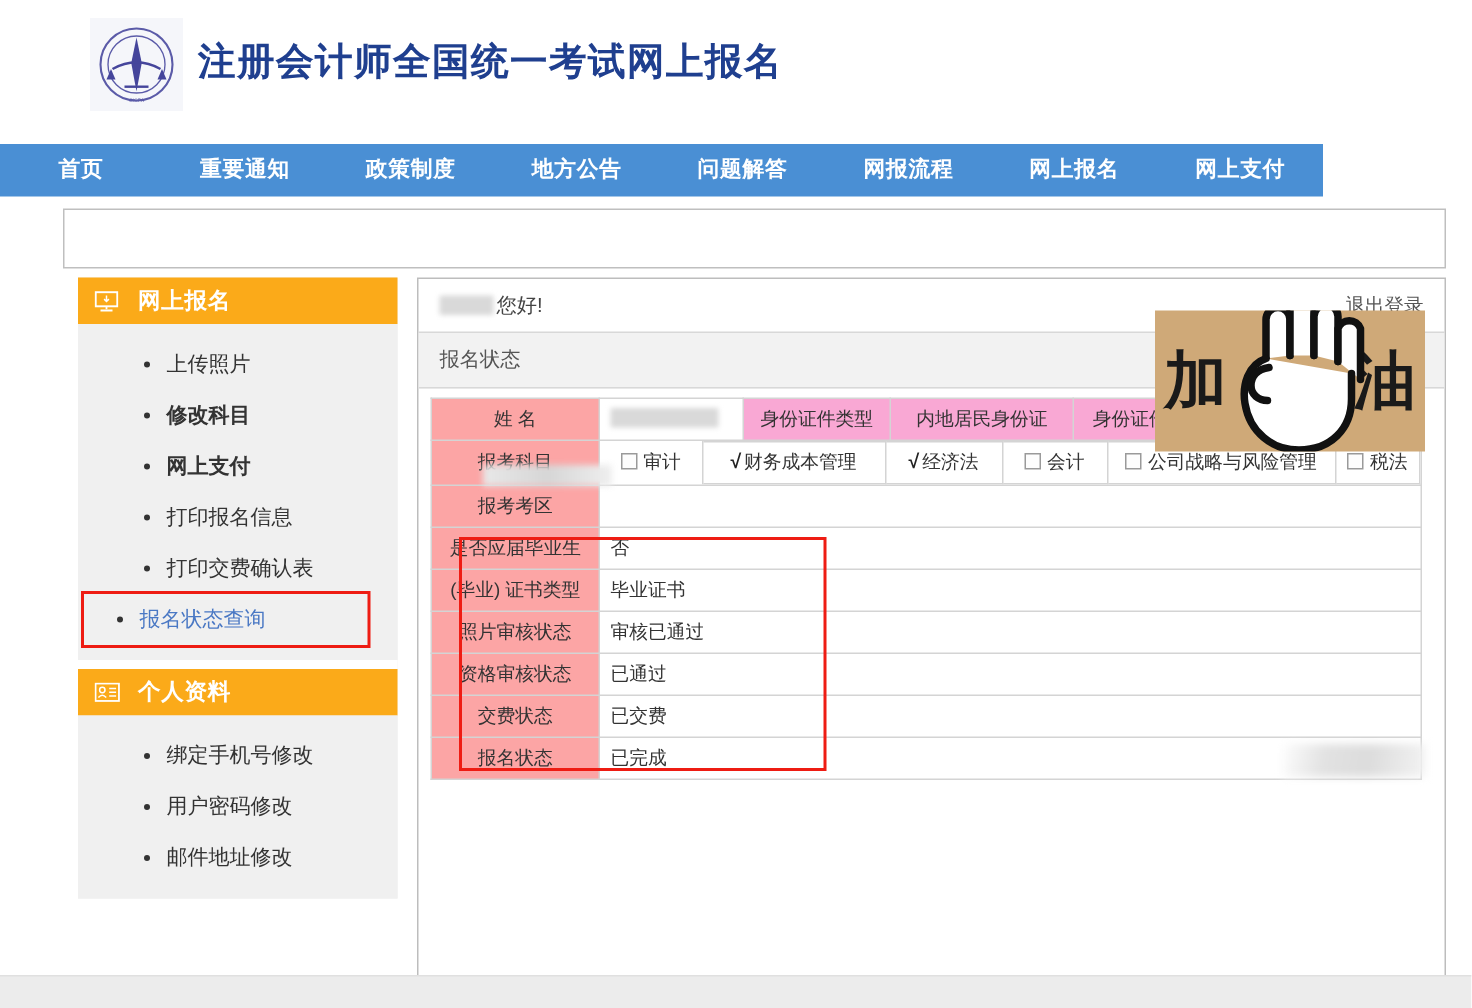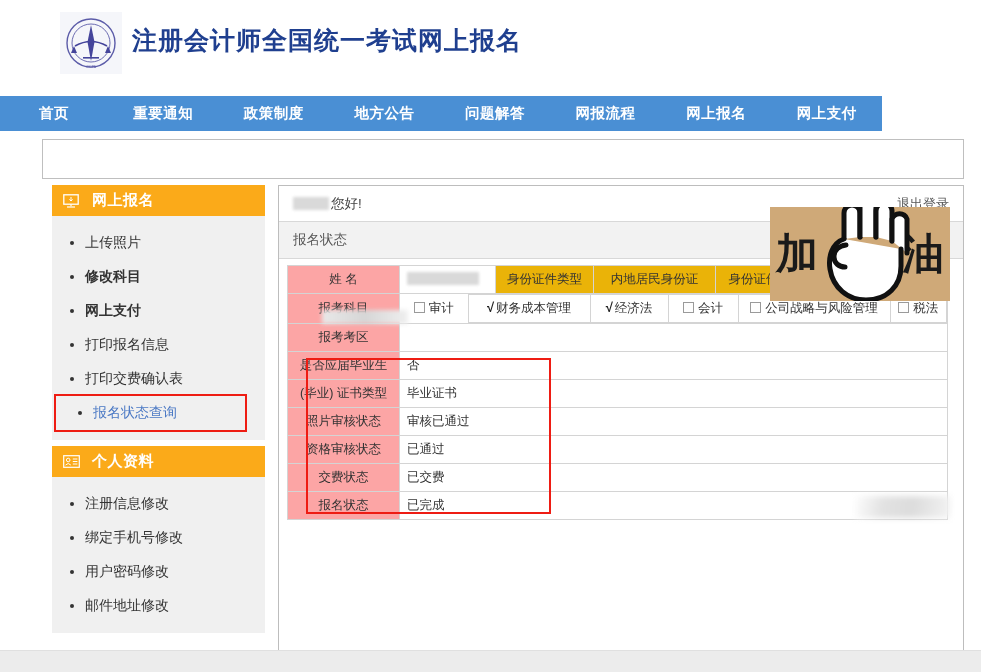--- a/index.html
+++ b/index.html
@@ -99,21 +99,21 @@
     display: inline-flex; align-items: center; justify-content: center;
   }
   .side-list {
     background: #f0f0f0;
     padding: 10px 0 10px 0;
   }
   .side-item {
     height: 34px;
     display: flex;
     align-items: center;
-    padding-left: 18px;
+    padding-left: 44px;
     font-size: 14px;
     color: #333333;
     cursor: pointer;
     position: relative;
   }
   .side-item .bullet {
     width: 4px; height: 4px;
     background: #333;
     border-radius: 50%;
     margin-right: 11px;
@@ -188,21 +188,21 @@
     white-space: nowrap;
     overflow: hidden;
   }
   td.lbl {
     background: #fca5a5;
     text-align: center;
     color: #333;
     width: 112px;
   }
   td.val { background: #ffffff; text-align: left; }
-  td.mid-lbl { background: #eab308; text-align: center; }
+  td.mid-lbl { background: #f9a8d4; text-align: center; }
   .spacer-name { width: 72px; height: 13px; }
 
   .cb {
     display: inline-block;
     width: 11px; height: 11px;
     border: 1px solid #9a9a9a;
     background: #fdfdfd;
     vertical-align: -1px;
     margin-right: 4px;
   }
@@ -361,24 +361,20 @@
           <rect x="0.7" y="0.7" width="15.6" height="11.6" fill="none" stroke="#ffffff" stroke-width="1.2"></rect>
           <circle cx="5.2" cy="5" r="1.8" fill="none" stroke="#ffffff" stroke-width="1"></circle>
           <path d="M2.6 10 q2.6 -3 5.2 0" fill="none" stroke="#ffffff" stroke-width="1"></path>
           <path d="M9.8 4 h4.6 M9.8 6.5 h4.6 M9.8 9 h4.6" stroke="#ffffff" stroke-width="1"></path>
         </svg>
       </span>
       <span>个人资料</span>
     </div>
 
     <div class="side-list">
-      <div class="side-item">
-        <span class="bullet"></span>
-        <span class="side-label">注册信息修改</span>
-      </div>
       <div class="side-item">
         <span class="bullet"></span>
         <span class="side-label">绑定手机号修改</span>
       </div>
       <div class="side-item">
         <span class="bullet"></span>
         <span class="side-label">用户密码修改</span>
       </div>
       <div class="side-item">
         <span class="bullet"></span>

